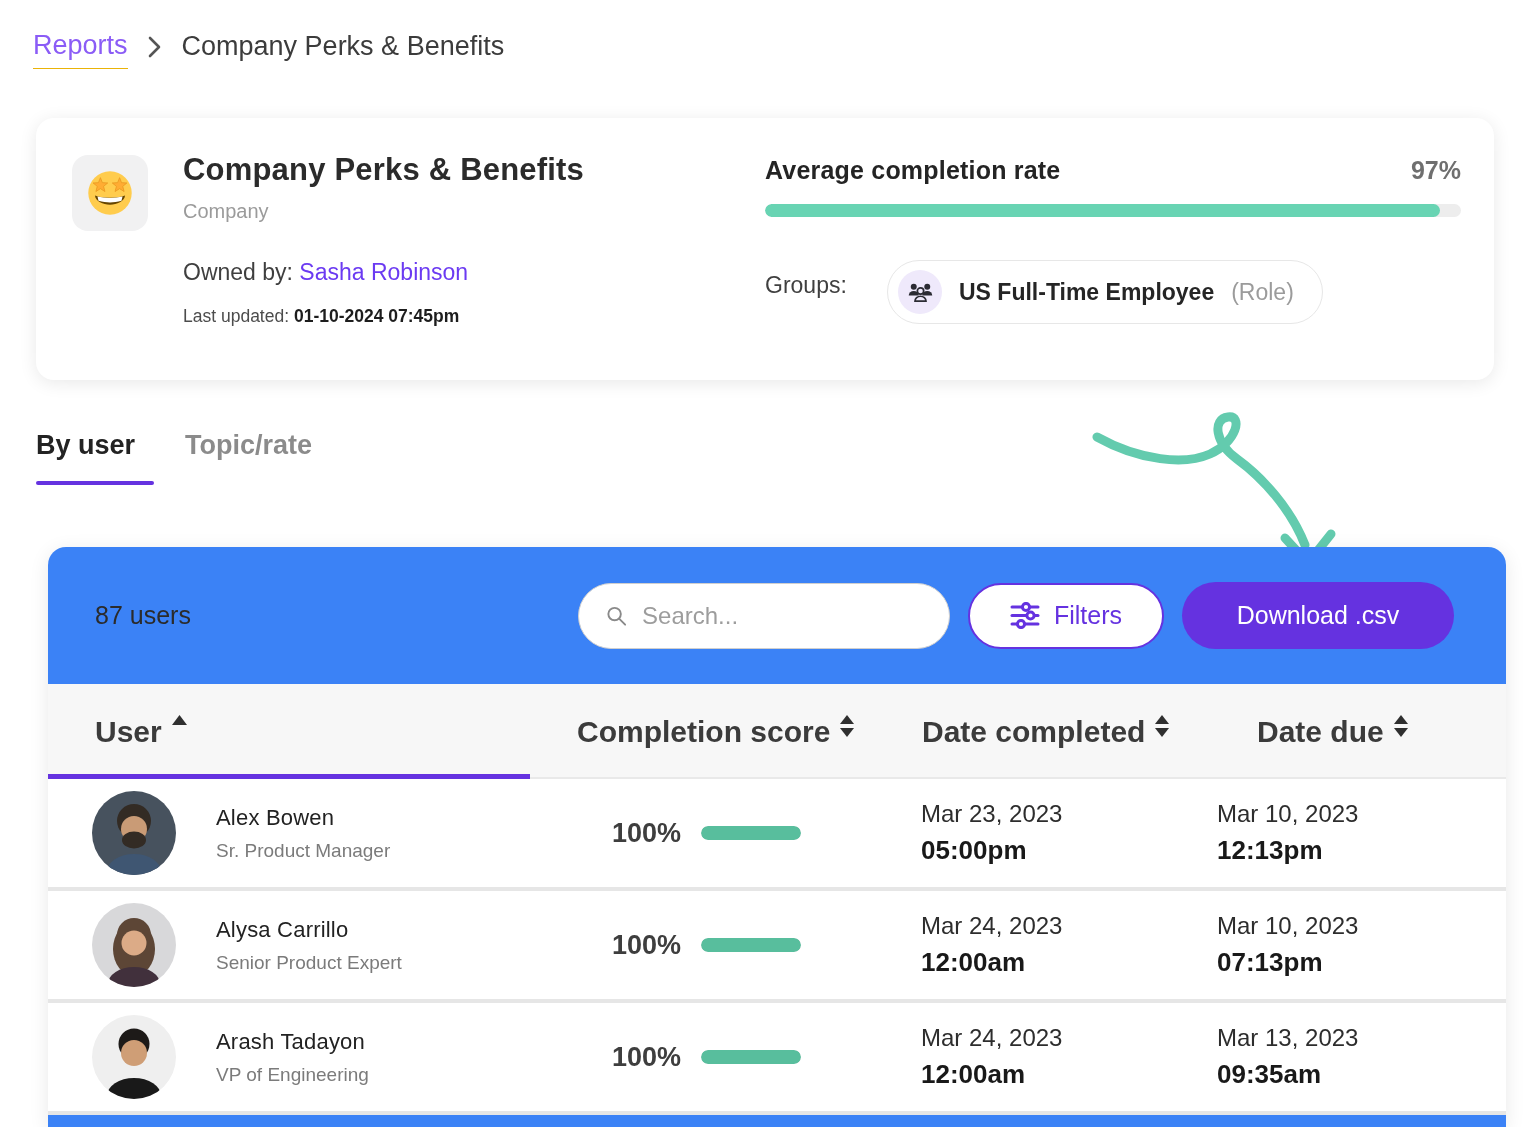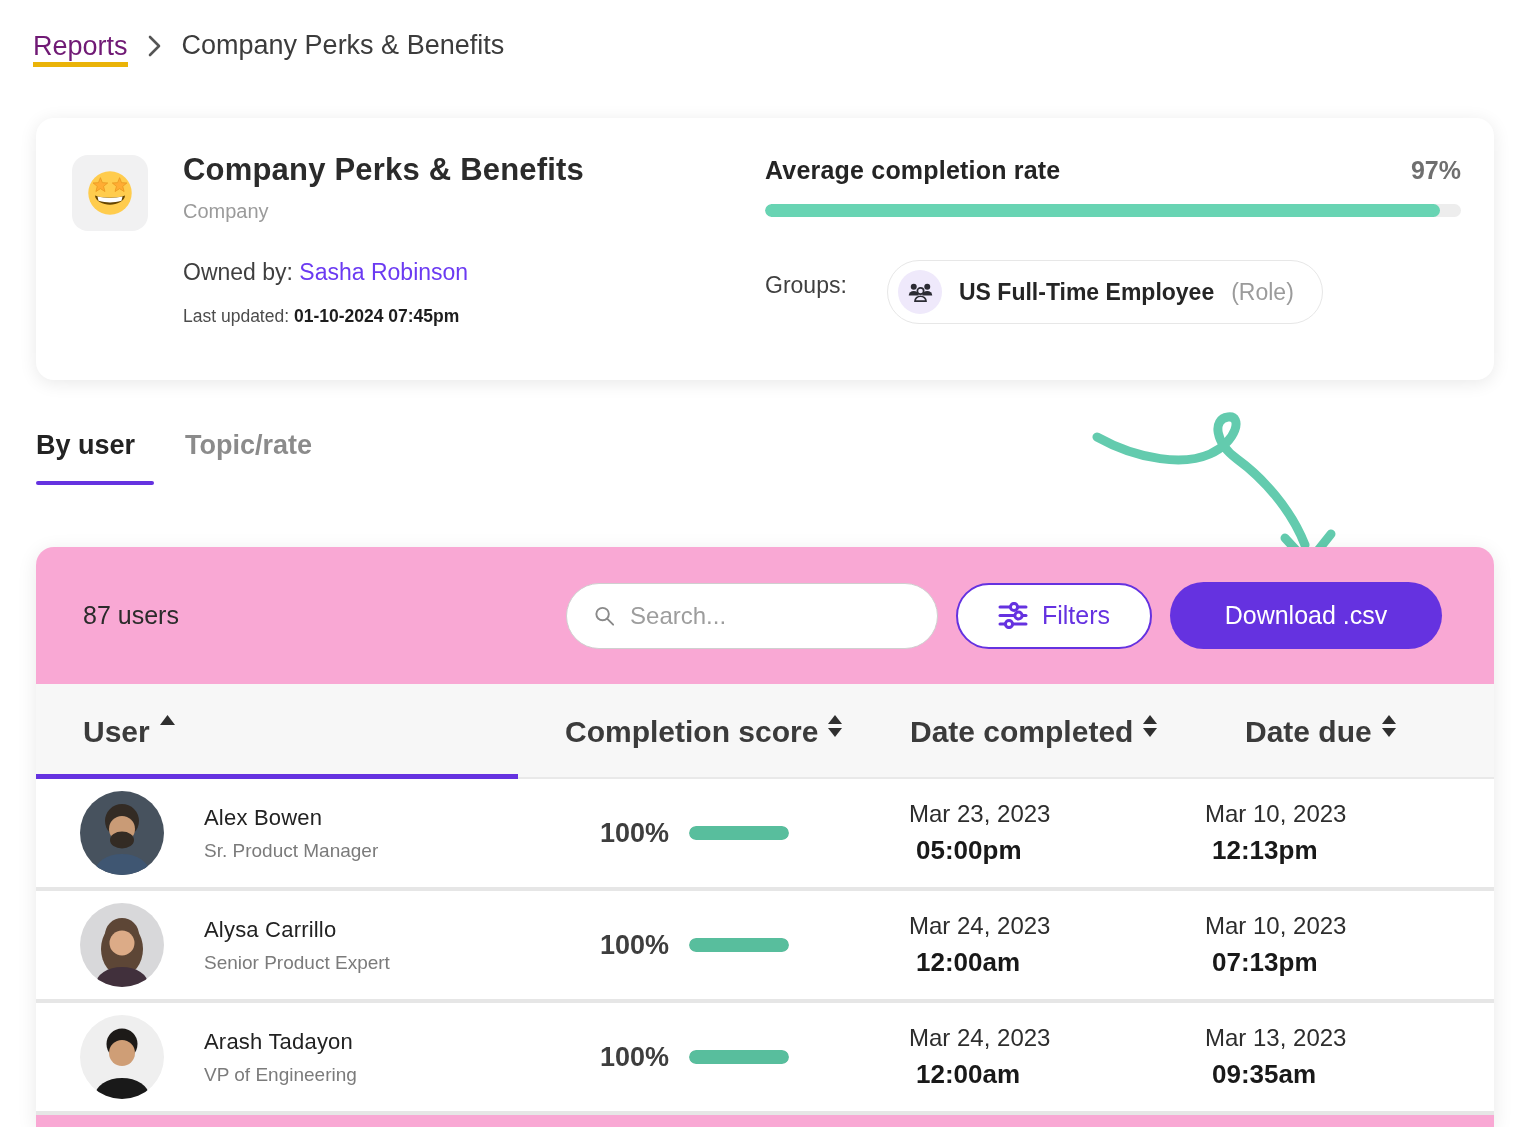--- a/index.html
+++ b/index.html
@@ -5,21 +5,21 @@
   * { margin:0; padding:0; box-sizing:border-box; }
   html,body { width:1530px; height:1127px; background:#ffffff; overflow:hidden;
     font-family:"Liberation Sans", sans-serif; color:#2e2e2e; position:relative; }
 
   :root{
     --accent:#6532E0; --link:#6B3AF2; --teal:#68D4B3; --teal-dark:#58BE9D; --arrow:#63CBAE;
   }
 
   
   .breadcrumb { position:absolute; left:33px; top:30px; display:flex; align-items:center; gap:20px; font-size:27px; }
-  .crumb-link { color:#701a75; font-weight:500; border-bottom:5px solid #eab308; padding-bottom:0; cursor:pointer; }
+  .crumb-link { color:#8b5cf6; font-weight:500; border-bottom:1px solid #eab308; padding-bottom:7px; cursor:pointer; }
   .crumb-sep { display:flex; align-items:center; margin-bottom:6px;}
   .crumb-current { color:#3c3c3c; font-weight:500; margin-bottom:6px;}
 
   
   .summary-card { position:absolute; left:36px; top:118px; width:1458px; height:262px;
     background:#fff; border-radius:18px; box-shadow:0 3px 18px rgba(0,0,0,0.09); }
   .emoji-tile { position:absolute; left:36px; top:37px; width:76px; height:76px; border-radius:16px;
     background:#f1f1f2; display:flex; align-items:center; justify-content:center; }
   .report-title { position:absolute; left:147px; top:34px; font-size:31px; font-weight:700; color:#2b2b2b; letter-spacing:.2px;}
   .report-type { position:absolute; left:147px; top:82px; font-size:20px; color:#9b9b9b; }
@@ -43,22 +43,22 @@
   
   .tabs { position:absolute; left:36px; top:430px; display:flex; gap:50px; }
   .tab { font-size:27px; font-weight:700; color:#8b8b8b; padding-bottom:24px; position:relative; cursor:pointer; }
   .tab.active { color:#232323; }
   .tab.active::after { content:""; position:absolute; left:0; bottom:0; width:118px; height:4px; background:var(--accent); border-radius:2px;}
 
   
   .arrow-annotation { position:absolute; left:1085px; top:407px; width:265px; height:185px; pointer-events:none; }
 
   
-  .table-card { position:absolute; left:36px; top:547px; width:1458px; height:580px;
-    background:#f9a8d4; border-radius:18px 18px 0 0; box-shadow:0 4px 20px rgba(0,0,0,0.09); overflow:hidden;}
+  .table-card { position:absolute; left:48px; top:547px; width:1458px; height:580px;
+    background:#3b82f6; border-radius:18px 18px 0 0; box-shadow:0 4px 20px rgba(0,0,0,0.09); overflow:hidden;}
   .toolbar { height:137px; display:flex; align-items:center; padding:0 52px 0 47px; }
   .user-count { font-size:25px; color:#2b2b2b; }
   .search-box { margin-left:auto; width:372px; height:66px; border:1.5px solid #cfcfcf; border-radius:33px;
     display:flex; align-items:center; padding:0 20px 0 26px; gap:14px; background:#fff;}
   .search-box input { border:none; outline:none; font-size:24px; width:100%; color:#333; font-family:"Liberation Sans",sans-serif;}
   .search-box input::placeholder { color:#9d9d9d; }
   .filters-btn { margin-left:18px; width:196px; height:66px; border-radius:33px; border:2px solid var(--accent);
     background:#fff; color:var(--accent); font-size:25px; font-weight:500; display:flex; align-items:center; justify-content:center; gap:14px; cursor:pointer; font-family:"Liberation Sans",sans-serif;}
   .download-btn { margin-left:18px; width:272px; height:67px; border-radius:34px; border:none;
     background:var(--accent); color:#fff; font-size:25px; font-weight:500; display:flex; align-items:center; justify-content:center; cursor:pointer; font-family:"Liberation Sans",sans-serif;}
@@ -79,21 +79,21 @@
   .user-cell { display:flex; align-items:center; padding-left:44px; }
   .avatar { width:84px; height:84px; border-radius:50%; overflow:hidden; flex:none; }
   .user-info { margin-left:40px; }
   .user-name { font-size:22px; font-weight:400; color:#222; letter-spacing:.2px;}
   .user-role { font-size:19px; color:#7b7b7b; margin-top:9px; }
   .score-cell { display:flex; align-items:center; padding-left:82px;font-weight:bold; }
   .score-text { font-size:27px; color:#3e3e3e; }
   .score-track { margin-left:20px; width:100px; height:14px; border-radius:7px; background:#e9e9e9; overflow:hidden;}
   .score-fill { height:100%; border-radius:7px; background:var(--teal-dark); }
   .date-line1 { font-size:24px; color:#2d2d2d; }
-  .date-line2 { font-size:26px; font-weight:700; color:#191919; margin-top:7px;margin-left:7px; }
+  .date-line2 { font-size:26px; font-weight:700; color:#191919; margin-top:7px; }
 </style>
 </head>
 <body>
 
 <nav class="breadcrumb">
   <span class="crumb-link">Reports</span>
   <span class="crumb-sep">
     <svg width="14" height="22" viewBox="0 0 14 22">
         <polyline points="2,2 11,11 2,20" fill="none" stroke="#555" stroke-width="2.6" stroke-linecap="round" stroke-linejoin="round"></polyline>
       </svg>

